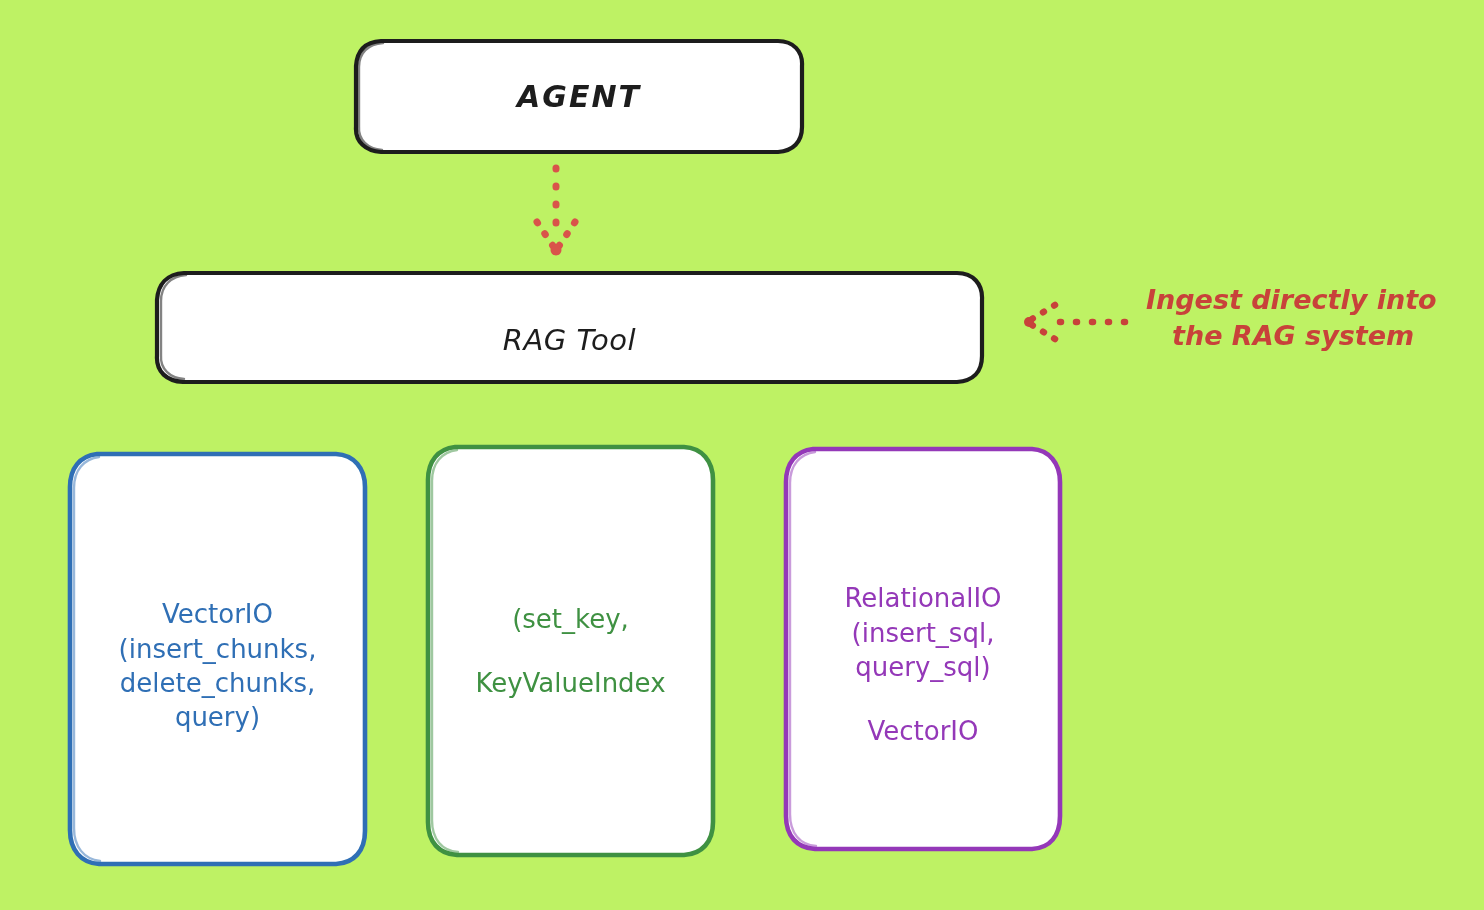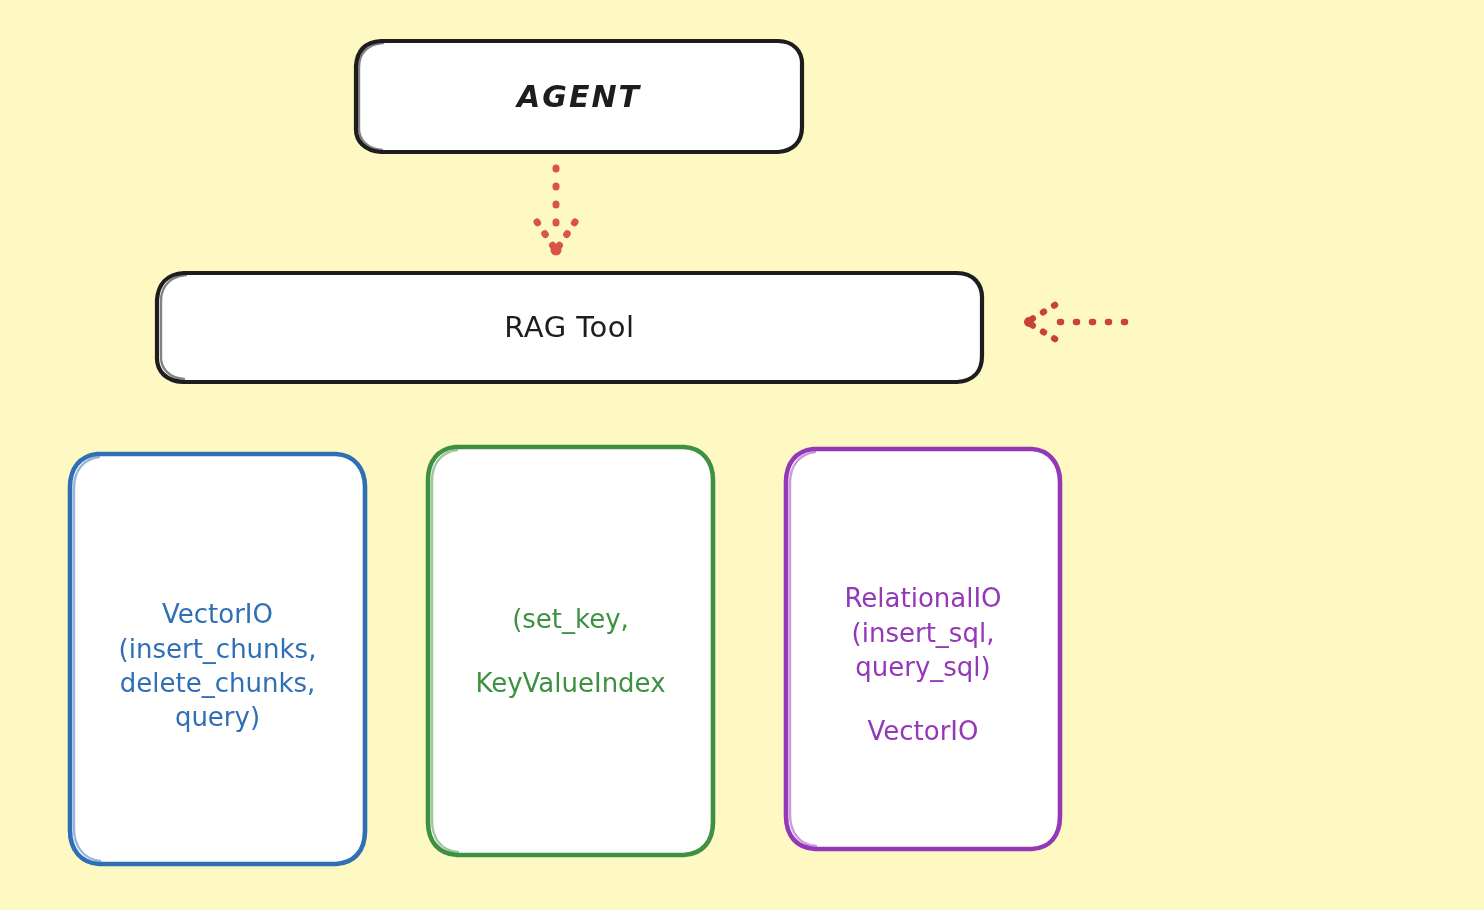--- a/index.html
+++ b/index.html
@@ -8,21 +8,21 @@
     padding: 0;
     background: #ffffff;
   }
   body {
     font-family: "DejaVu Sans", sans-serif;
   }
   #canvas {
     position: relative;
     width: 1484px;
     height: 910px;
-    background: #fef9c3;
+    background: #bef264;
     overflow: hidden;
   }
   .layer {
     position: absolute;
     top: 0;
     left: 0;
     width: 1484px;
     height: 910px;
   }
   .node-label {
@@ -174,21 +174,21 @@
       <line x1="1055" y1="305" x2="1032" y2="319" stroke="#c8423a" stroke-width="6.5" stroke-linecap="round" stroke-dasharray="1 12"></line>
       <line x1="1055" y1="339" x2="1032" y2="325" stroke="#c8423a" stroke-width="6.5" stroke-linecap="round" stroke-dasharray="1 12"></line>
       <circle cx="1029" cy="322" r="5" fill="#c8423a"></circle>
     </g>
   </svg>
 
   <div class="node-label" style="left:356px; top:41px; width:446px; height:111px;">
     <span class="agent-text">AGENT</span>
   </div>
 
-  <div class="node-label" style="left:157px; top:272px; width:825px; height:109px;">
+  <div class="node-label" style="left:157px; top:285px; width:825px; height:109px;font-style:italic;">
     <span class="rag-text">RAG Tool</span>
   </div>
 
   <div class="node-label" style="left:70px; top:476px; width:295px; height:410px;">
     <div class="box-text blue-text">
       <div>VectorIO</div>
       <div>(insert_chunks,</div>
       <div>delete_chunks,</div>
       <div>query)</div>
       <span class="group-gap"></span>
@@ -206,14 +206,18 @@
   <div class="node-label" style="left:786px; top:449px; width:274px; height:400px;">
     <div class="box-text purple-text">
       <div>RelationalIO</div>
       <div>(insert_sql,</div>
       <div>query_sql)</div>
       <span class="group-gap"></span>
       <div>VectorIO</div>
     </div>
   </div>
 
+  <div class="annot-text" style="left:1146px; top:282px; width:330px;">
+    <div>Ingest directly into</div>
+    <div style="padding-left:26px;">the RAG system</div>
+  </div>
 
 </div>
 
 </body></html>

